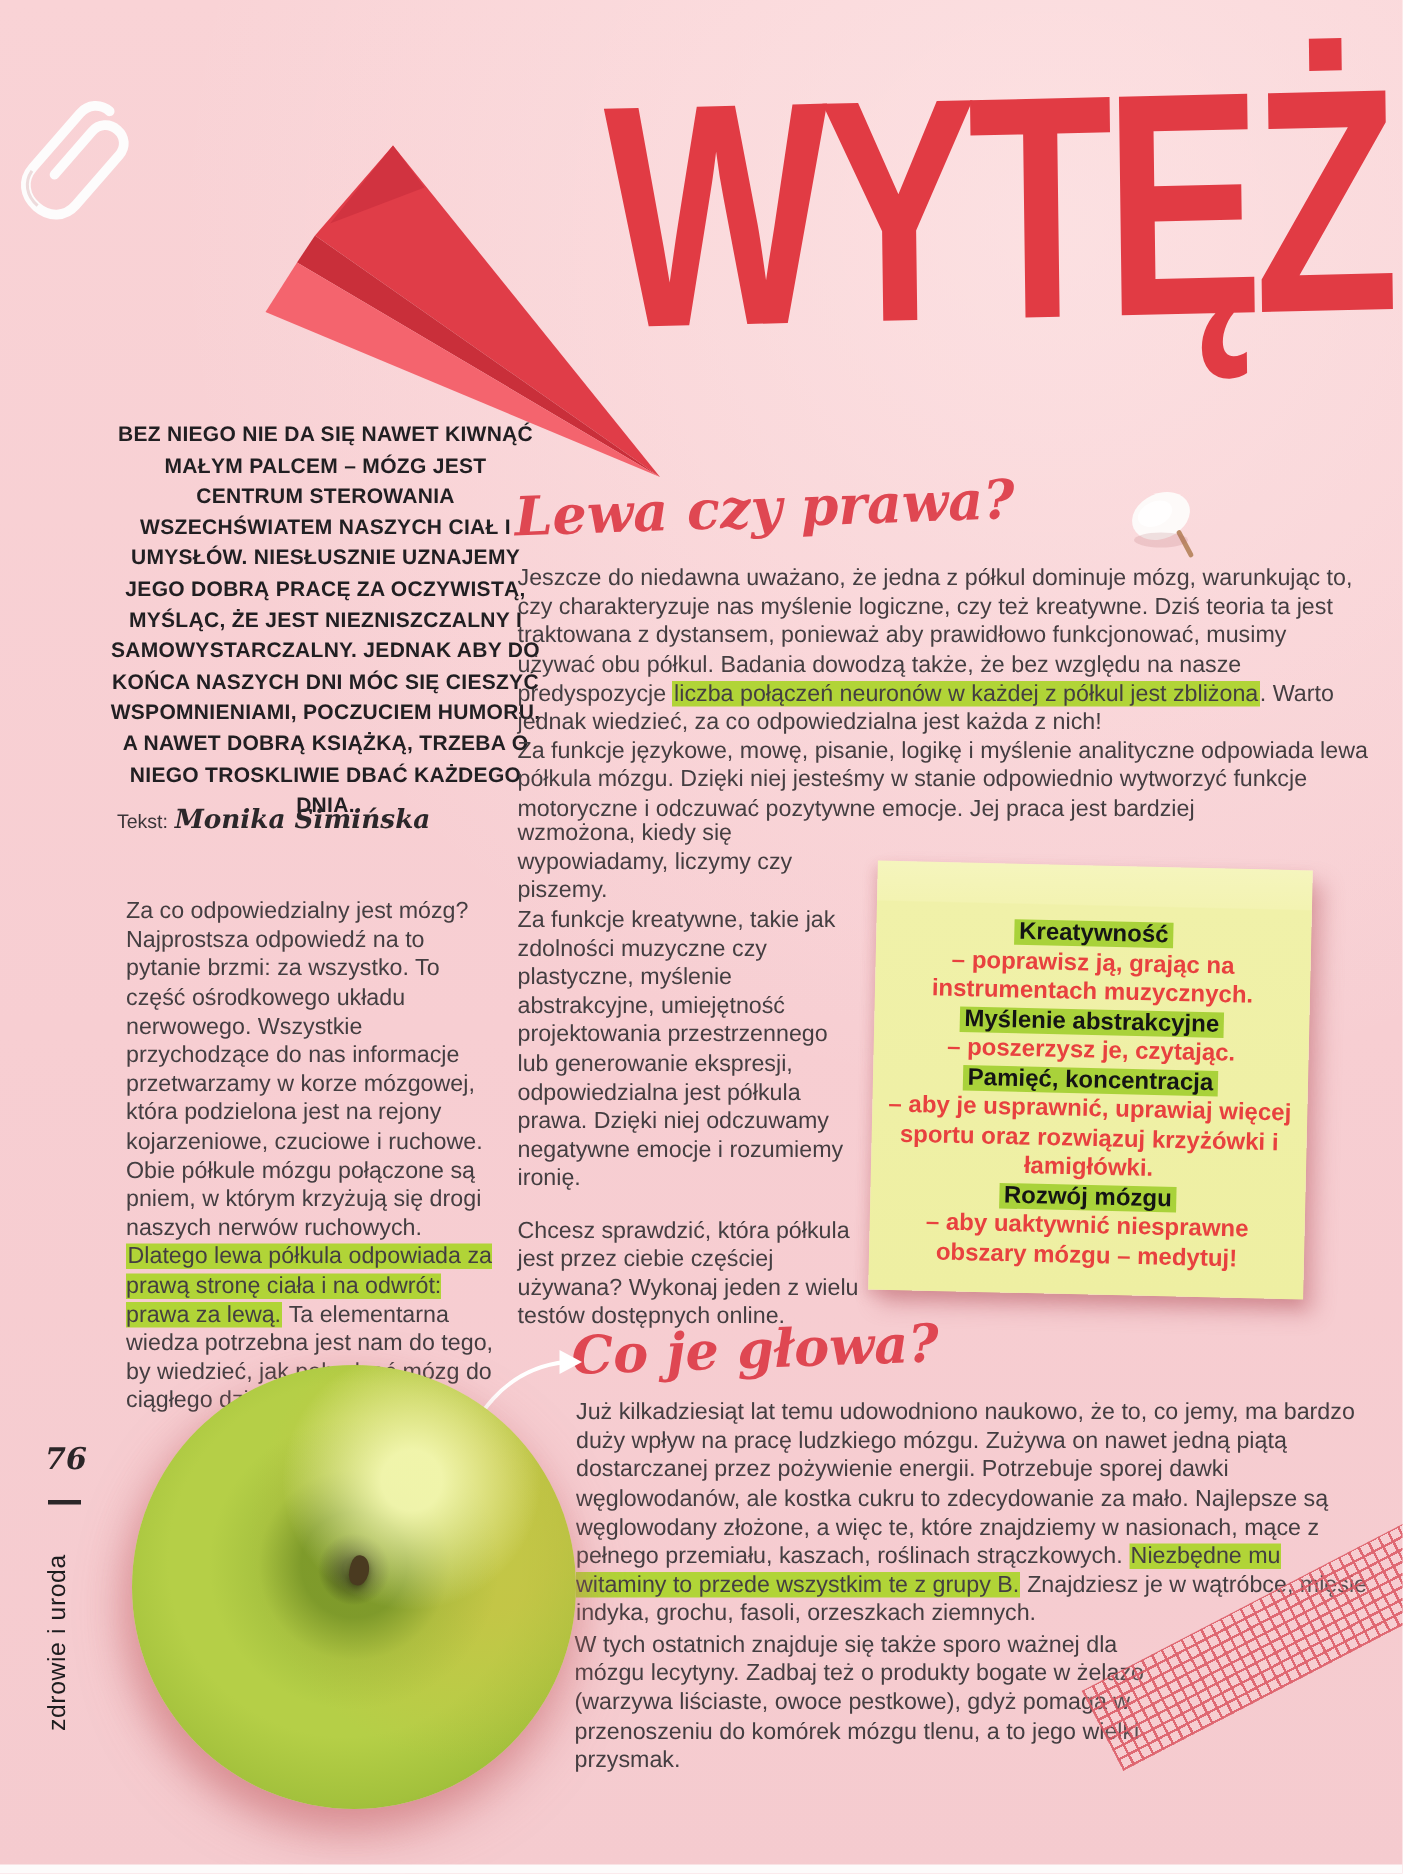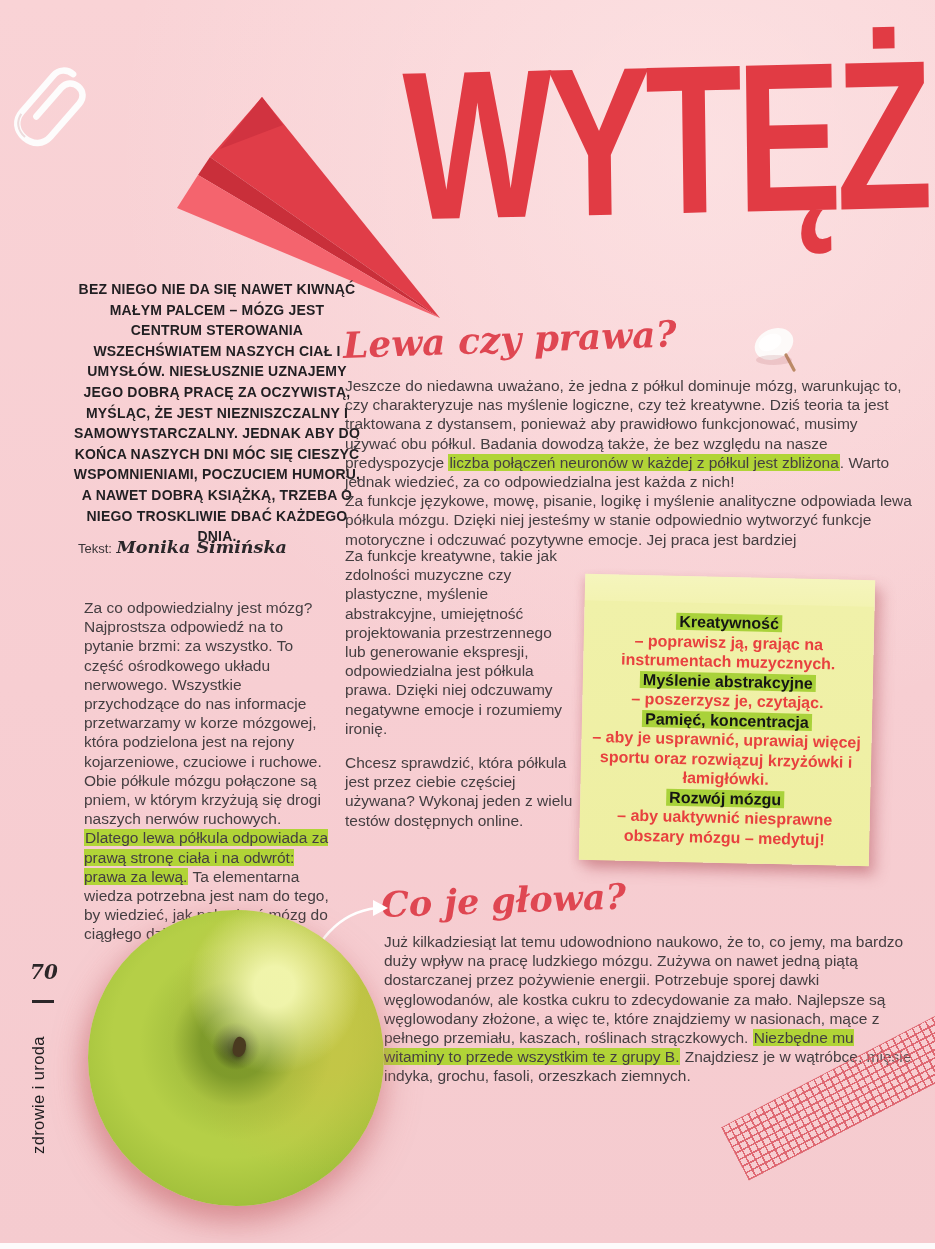--- a/index.html
+++ b/index.html
@@ -103,20 +103,21 @@
   <div class="byline">
     <span class="lbl">Tekst:</span>
     <span class="author">Monika Simińska</span>
   </div>
 
   <div class="script-h h-lewa">Lewa czy prawa?</div>
   <div class="body-txt rich p-lewa-wide"><span>Jeszcze do niedawna uważano, że jedna z półkul dominuje mózg, warunkując to, czy charakteryzuje nas myślenie logiczne, czy też kreatywne. Dziś teoria ta jest traktowana z dystansem, ponieważ aby prawidłowo funkcjonować, musimy używać obu półkul. Badania dowodzą także, że bez względu na nasze predyspozycje </span><span class="hl">liczba połączeń neuronów w każdej z półkul jest zbliżona</span><span>. Warto jednak wiedzieć, za co odpowiedzialna jest każda z nich!
 Za funkcje językowe, mowę, pisanie, logikę i myślenie analityczne odpowiada lewa półkula mózgu. Dzięki niej jesteśmy w stanie odpowiednio wytworzyć funkcje motoryczne i odczuwać pozytywne emocje. Jej praca jest bardziej</span></div>
   <div class="body-txt p-lewa-narrow">
     <div>
+        <div>wzmożona, kiedy się wypowiadamy, liczymy czy piszemy.</div>
         <div>Za funkcje kreatywne, takie jak zdolności muzyczne czy plastyczne, myślenie abstrakcyjne, umiejętność projektowania przestrzennego lub generowanie ekspresji, odpowiedzialna jest półkula prawa. Dzięki niej odczuwamy negatywne emocje i rozumiemy ironię.</div>
       </div>
     <div class="cta">Chcesz sprawdzić, która półkula jest przez ciebie częściej używana? Wykonaj jeden z wielu testów dostępnych online.</div>
   </div>
 
   <svg class="pushpin" viewBox="0 0 56 60">
     <ellipse cx="24" cy="20" rx="20" ry="15" transform="rotate(-24 24 20)" fill="#fdfaf9"></ellipse>
     <ellipse cx="21" cy="17" rx="12" ry="8" transform="rotate(-24 24 20)" fill="#ffffff" opacity=".8"></ellipse>
     <path d="M36 31 L44 46" stroke="#bb8a66" stroke-width="3.2" stroke-linecap="round"></path>
     <ellipse cx="24" cy="36" rx="18" ry="5" fill="rgba(180,100,105,.18)"></ellipse>
@@ -143,27 +144,28 @@
       </div>
   </div>
 
   <div class="script-h h-glowa">Co je głowa?</div>
   <svg class="arrow" viewBox="0 0 112 100">
     <circle cx="13" cy="88" r="4.5" fill="#ffffff"></circle>
     <path d="M13 88 C30 55 46 18 92 13" fill="none" stroke="#ffffff" stroke-width="2.6" stroke-linecap="round"></path>
     <polygon points="88,5 103,13 88,21" fill="#ffffff"></polygon>
   </svg>
   <div class="body-txt rich p-food-wide"><span>Już kilkadziesiąt lat temu udowodniono naukowo, że to, co jemy, ma bardzo duży wpływ na pracę ludzkiego mózgu. Zużywa on nawet jedną piątą dostarczanej przez pożywienie energii. Potrzebuje sporej dawki węglowodanów, ale kostka cukru to zdecydowanie za mało. Najlepsze są węglowodany złożone, a więc te, które znajdziemy w nasionach, mące z pełnego przemiału, kaszach, roślinach strączkowych. </span><span class="hl">Niezbędne mu witaminy to przede wszystkim te z grupy B.</span><span> Znajdziesz je w wątróbce, mięsie indyka, grochu, fasoli, orzeszkach ziemnych.</span></div>
+  <div class="body-txt p-food-narrow">W tych ostatnich znajduje się także sporo ważnej dla mózgu lecytyny. Zadbaj też o produkty bogate w żelazo (warzywa liściaste, owoce pestkowe), gdyż pomaga w przenoszeniu do komórek mózgu tlenu, a to jego wielki przysmak.</div>
 
   <div class="body-txt rich left-col"><span>Za co odpowiedzialny jest mózg? Najprostsza odpowiedź na to pytanie brzmi: za wszystko. To część ośrodkowego układu nerwowego. Wszystkie przychodzące do nas informacje przetwarzamy w korze mózgowej, która podzielona jest na rejony kojarzeniowe, czuciowe i ruchowe. Obie półkule mózgu połączone są pniem, w którym krzyżują się drogi naszych nerwów ruchowych. </span><span class="hl">Dlatego lewa półkula odpowiada za prawą stronę ciała i na odwrót: prawa za lewą.</span><span> Ta elementarna wiedza potrzebna jest nam do tego, by wiedzieć, jak pobudzać mózg do ciągłego działania.</span></div>
 
   <div class="apple">
     <div class="stem"></div>
   </div>
 
   <div class="mesh"></div>
 
-  <div class="pagenum">70</div>
+  <div class="pagenum">76</div>
   <div class="pagenum-rule"></div>
   <div class="side-label">zdrowie i uroda</div>
 
   <div class="page-edge"></div>
 </div>
 
 </body></html>

